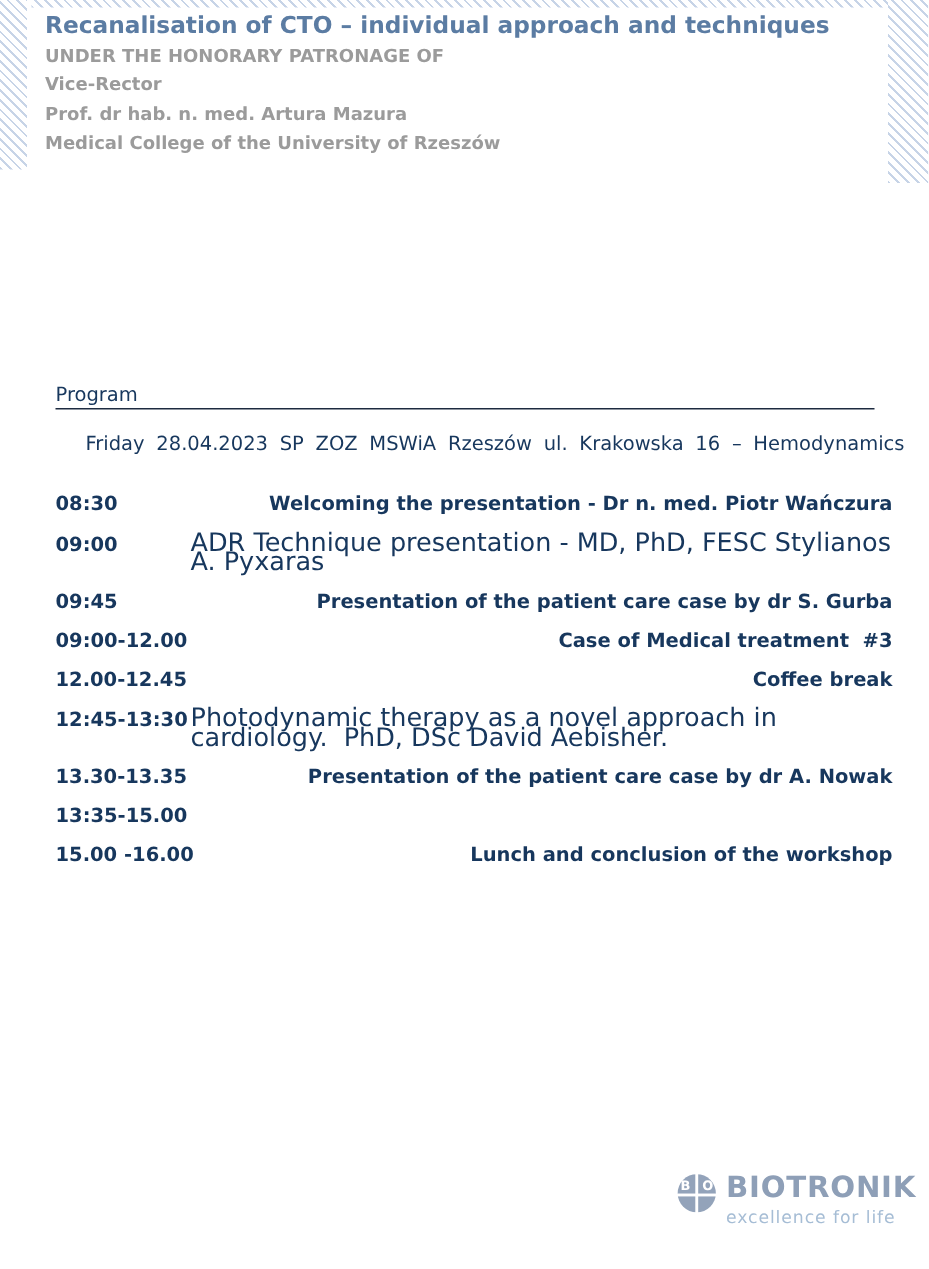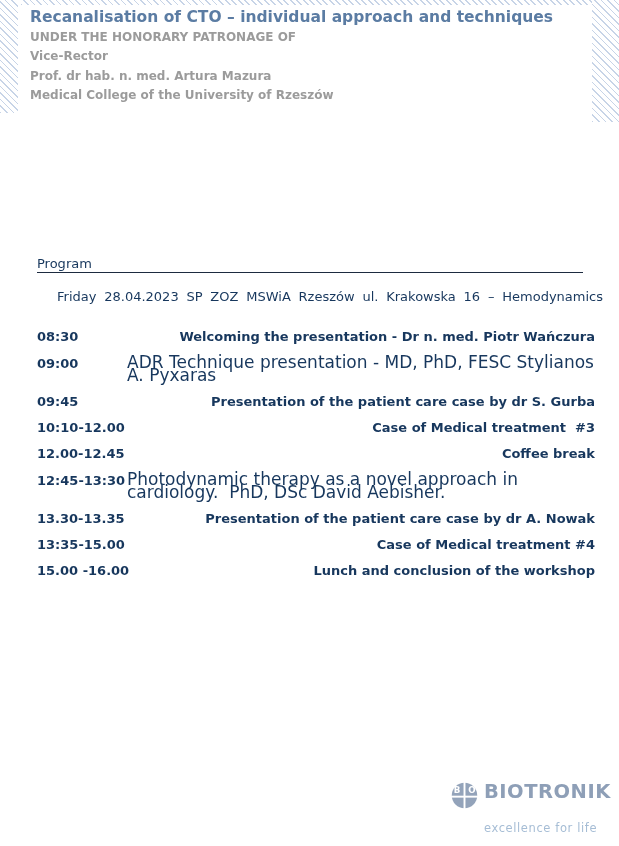--- a/index.html
+++ b/index.html
@@ -46,21 +46,21 @@
   .t-reg { font-weight:bold; }
   .desc { white-space:pre-wrap; }
   .row.bold .desc { font-weight:bold; }
   .row:not(.bold) .desc { font-size:17px; }
   .row.indent .desc { padding-left:6px; }
 
   
   .logo { position:absolute; top:781px; left:451px; display:flex; gap:6px; align-items:flex-start; }
   .logo-mark { width:27px; height:27px; margin-top:1px; }
   .wordmark { font-size:19.5px; font-weight:bold; color:var(--brand); letter-spacing:0.5px; line-height:22px; }
-  .tagline  { font-size:11.5px; color:var(--tagline); letter-spacing:0.6px; margin-top:18px; }
+  .tagline  { font-size:11.5px; color:var(--tagline); letter-spacing:0.6px; margin-top:1px; }
 </style>
 </head>
 <body>
 
 <div class="page">
 
   <div class="hatch hatch-left"></div>
   <div class="hatch hatch-top"></div>
   <div class="hatch hatch-right"></div>
 
@@ -88,38 +88,37 @@
     </div>
       <div class="row">
       <span class="time"><b class="t-bold">09:00</b><span class="t-reg"></span></span>
       <span class="desc">ADR Technique presentation - MD, PhD, FESC Stylianos A. Pyxaras</span>
     </div>
       <div class="row bold">
       <span class="time"><b class="t-bold">09:45</b><span class="t-reg"></span></span>
       <span class="desc">Presentation of the patient care case by dr S. Gurba</span>
     </div>
       <div class="row bold">
-      <span class="time"><b class="t-bold">10:10-12.00</b><span class="t-reg"></span></span>
+      <span class="time"><b class="t-bold">09:00-12.00</b><span class="t-reg"></span></span>
       <span class="desc">Case of Medical treatment  #3</span>
     </div>
       <div class="row bold">
       <span class="time"><b class="t-bold">12.00-12.45</b><span class="t-reg"></span></span>
       <span class="desc">Coffee break</span>
     </div>
       <div class="row">
       <span class="time"><b class="t-bold">12:45-13:</b><span class="t-reg">30</span></span>
       <span class="desc">Photodynamic therapy as a novel approach in cardiology.  PhD, DSc David Aebisher.</span>
     </div>
       <div class="row bold">
       <span class="time"><b class="t-bold">13.30-13.35</b><span class="t-reg"></span></span>
       <span class="desc">Presentation of the patient care case by dr A. Nowak</span>
     </div>
       <div class="row bold">
       <span class="time"><b class="t-bold">13:35-15.00</b><span class="t-reg"></span></span>
-      <span class="desc">Case of Medical treatment #4</span>
     </div>
       <div class="row bold indent">
       <span class="time"><b class="t-bold">15.00 -16.00</b><span class="t-reg"></span></span>
       <span class="desc">Lunch and conclusion of the workshop</span>
     </div>
     </div>
 
   <div class="logo">
     <svg class="logo-mark" viewBox="0 0 28 28">
       <circle cx="14" cy="14" r="13.2" fill="#93a3ba"></circle>

